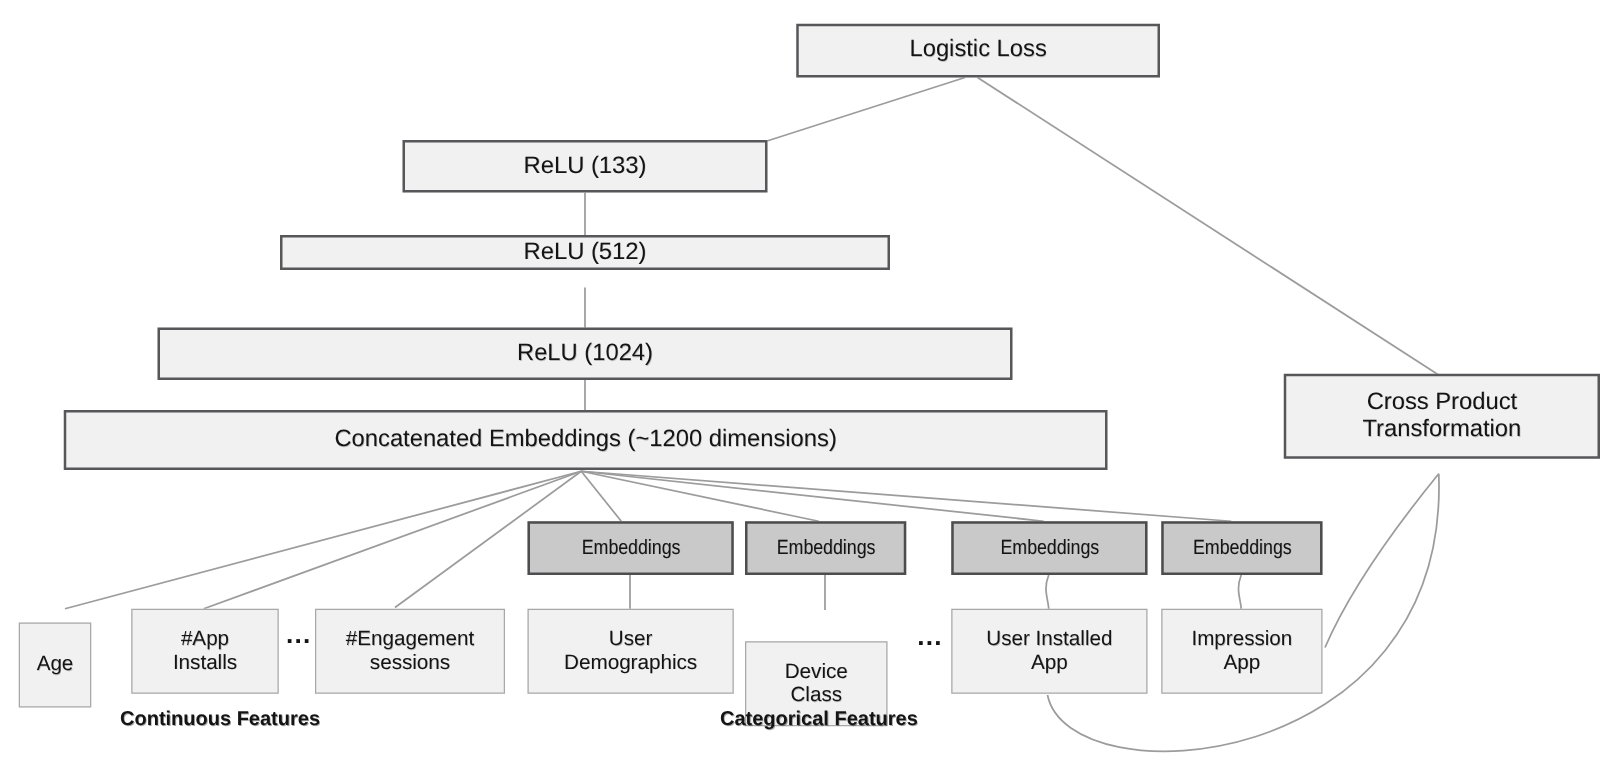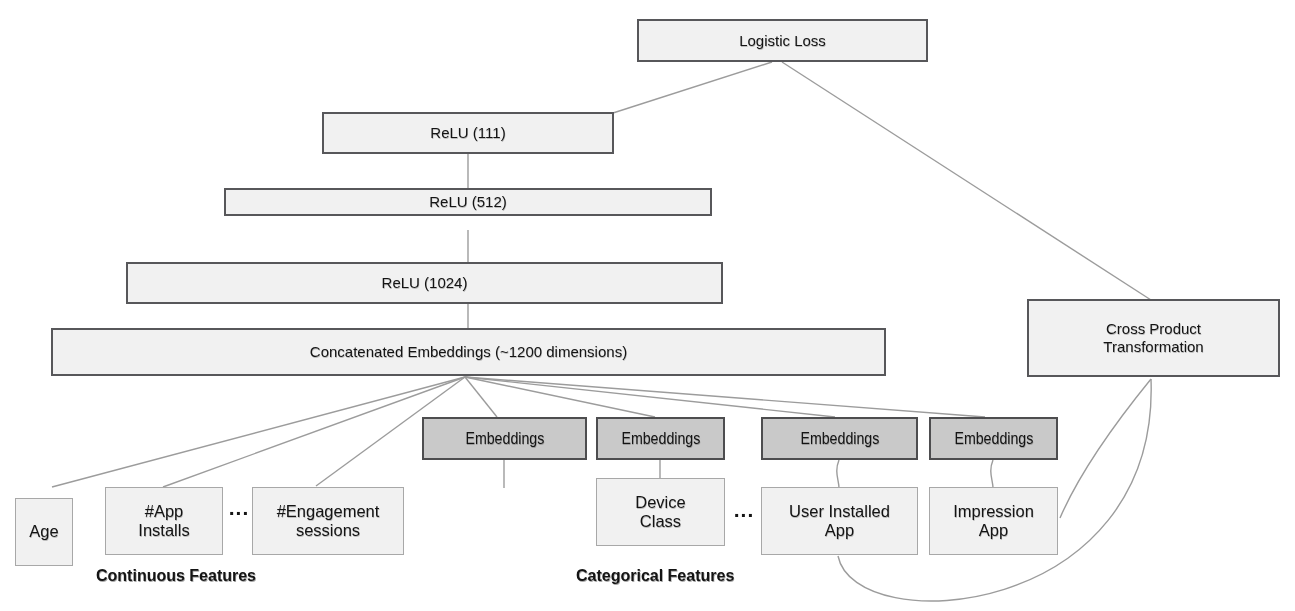--- a/index.html
+++ b/index.html
@@ -18,21 +18,21 @@
     box-sizing:border-box;
     display:flex;align-items:center;justify-content:center;
     text-align:center;
     background:var(--box-fill,#f1f1f1);
     line-height:1.18;
     white-space:pre-line;
     text-shadow:0.5px 0.5px 0 rgba(0,0,0,0.22);
   }
   .node.main{
     border:2px solid var(--box-border-dark,#57575a);
-    font-size:15px;
+    font-size:19px;
   }
   .node.feat{
     border:1.5px solid var(--box-border-light,#a8a8a8);
     font-size:16.5px;
   }
   .node.emb{
     border:2px solid var(--embedding-border,#4d4d4f);
     background:var(--embedding-fill,#c9c9c9);
     font-size:16.5px;
   }
@@ -78,33 +78,33 @@
     <path d="M993,460 C988,472 993,480 993,488"></path>
 
     <path d="M838,556 C855,640 1160,620 1151,379"></path>
     <path d="M1060,518 Q1085,460 1151,379"></path>
   </svg>
 
   <div class="node main" style="left:637px;top:19px;width:291px;height:43px">
     <span class="lbl">Logistic Loss</span>
   </div>
   <div class="node main" style="left:322px;top:112px;width:292px;height:42px">
-    <span class="lbl">ReLU (111)</span>
+    <span class="lbl">ReLU (133)</span>
   </div>
   <div class="node main" style="left:224px;top:188px;width:488px;height:28px">
     <span class="lbl">ReLU (512)</span>
   </div>
-  <div class="node main" style="left:126px;top:262px;width:597px;height:42px">
+  <div class="node main" style="left:126px;top:262px;width:684px;height:42px">
     <span class="lbl">ReLU (1024)</span>
   </div>
   <div class="node main" style="left:51px;top:328px;width:835px;height:48px">
     <span class="lbl">Concatenated Embeddings (~1200 dimensions)</span>
   </div>
 
-  <div class="node main" style="left:1027px;top:299px;width:253px;height:78px">
+  <div class="node main" style="left:1027px;top:299px;width:253px;height:68px">
     <span class="lbl">Cross Product
 Transformation</span>
   </div>
 
   <div class="node emb" style="left:422px;top:417px;width:165px;height:43px">
     <span class="lbl">Embeddings</span>
   </div>
   <div class="node emb" style="left:596px;top:417px;width:129px;height:43px">
     <span class="lbl">Embeddings</span>
   </div>
@@ -119,21 +119,25 @@
     <span class="lbl">Age</span>
   </div>
   <div class="node feat" style="left:252px;top:487px;width:152px;height:68px">
     <span class="lbl">#Engagement
 sessions</span>
   </div>
   <div class="node feat" style="left:105px;top:487px;width:118px;height:68px">
     <span class="lbl">#App
 Installs</span>
   </div>
-  <div class="node feat" style="left:596px;top:478px;width:129px;height:68px">
+  <div class="node feat" style="left:422px;top:487px;width:165px;height:68px">
+    <span class="lbl">User
+Demographics</span>
+  </div>
+  <div class="node feat" style="left:596px;top:513px;width:114px;height:68px">
     <span class="lbl">Device
 Class</span>
   </div>
   <div class="node feat" style="left:761px;top:487px;width:157px;height:68px">
     <span class="lbl">User Installed
 App</span>
   </div>
   <div class="node feat" style="left:929px;top:487px;width:129px;height:68px">
     <span class="lbl">Impression
 App</span>

